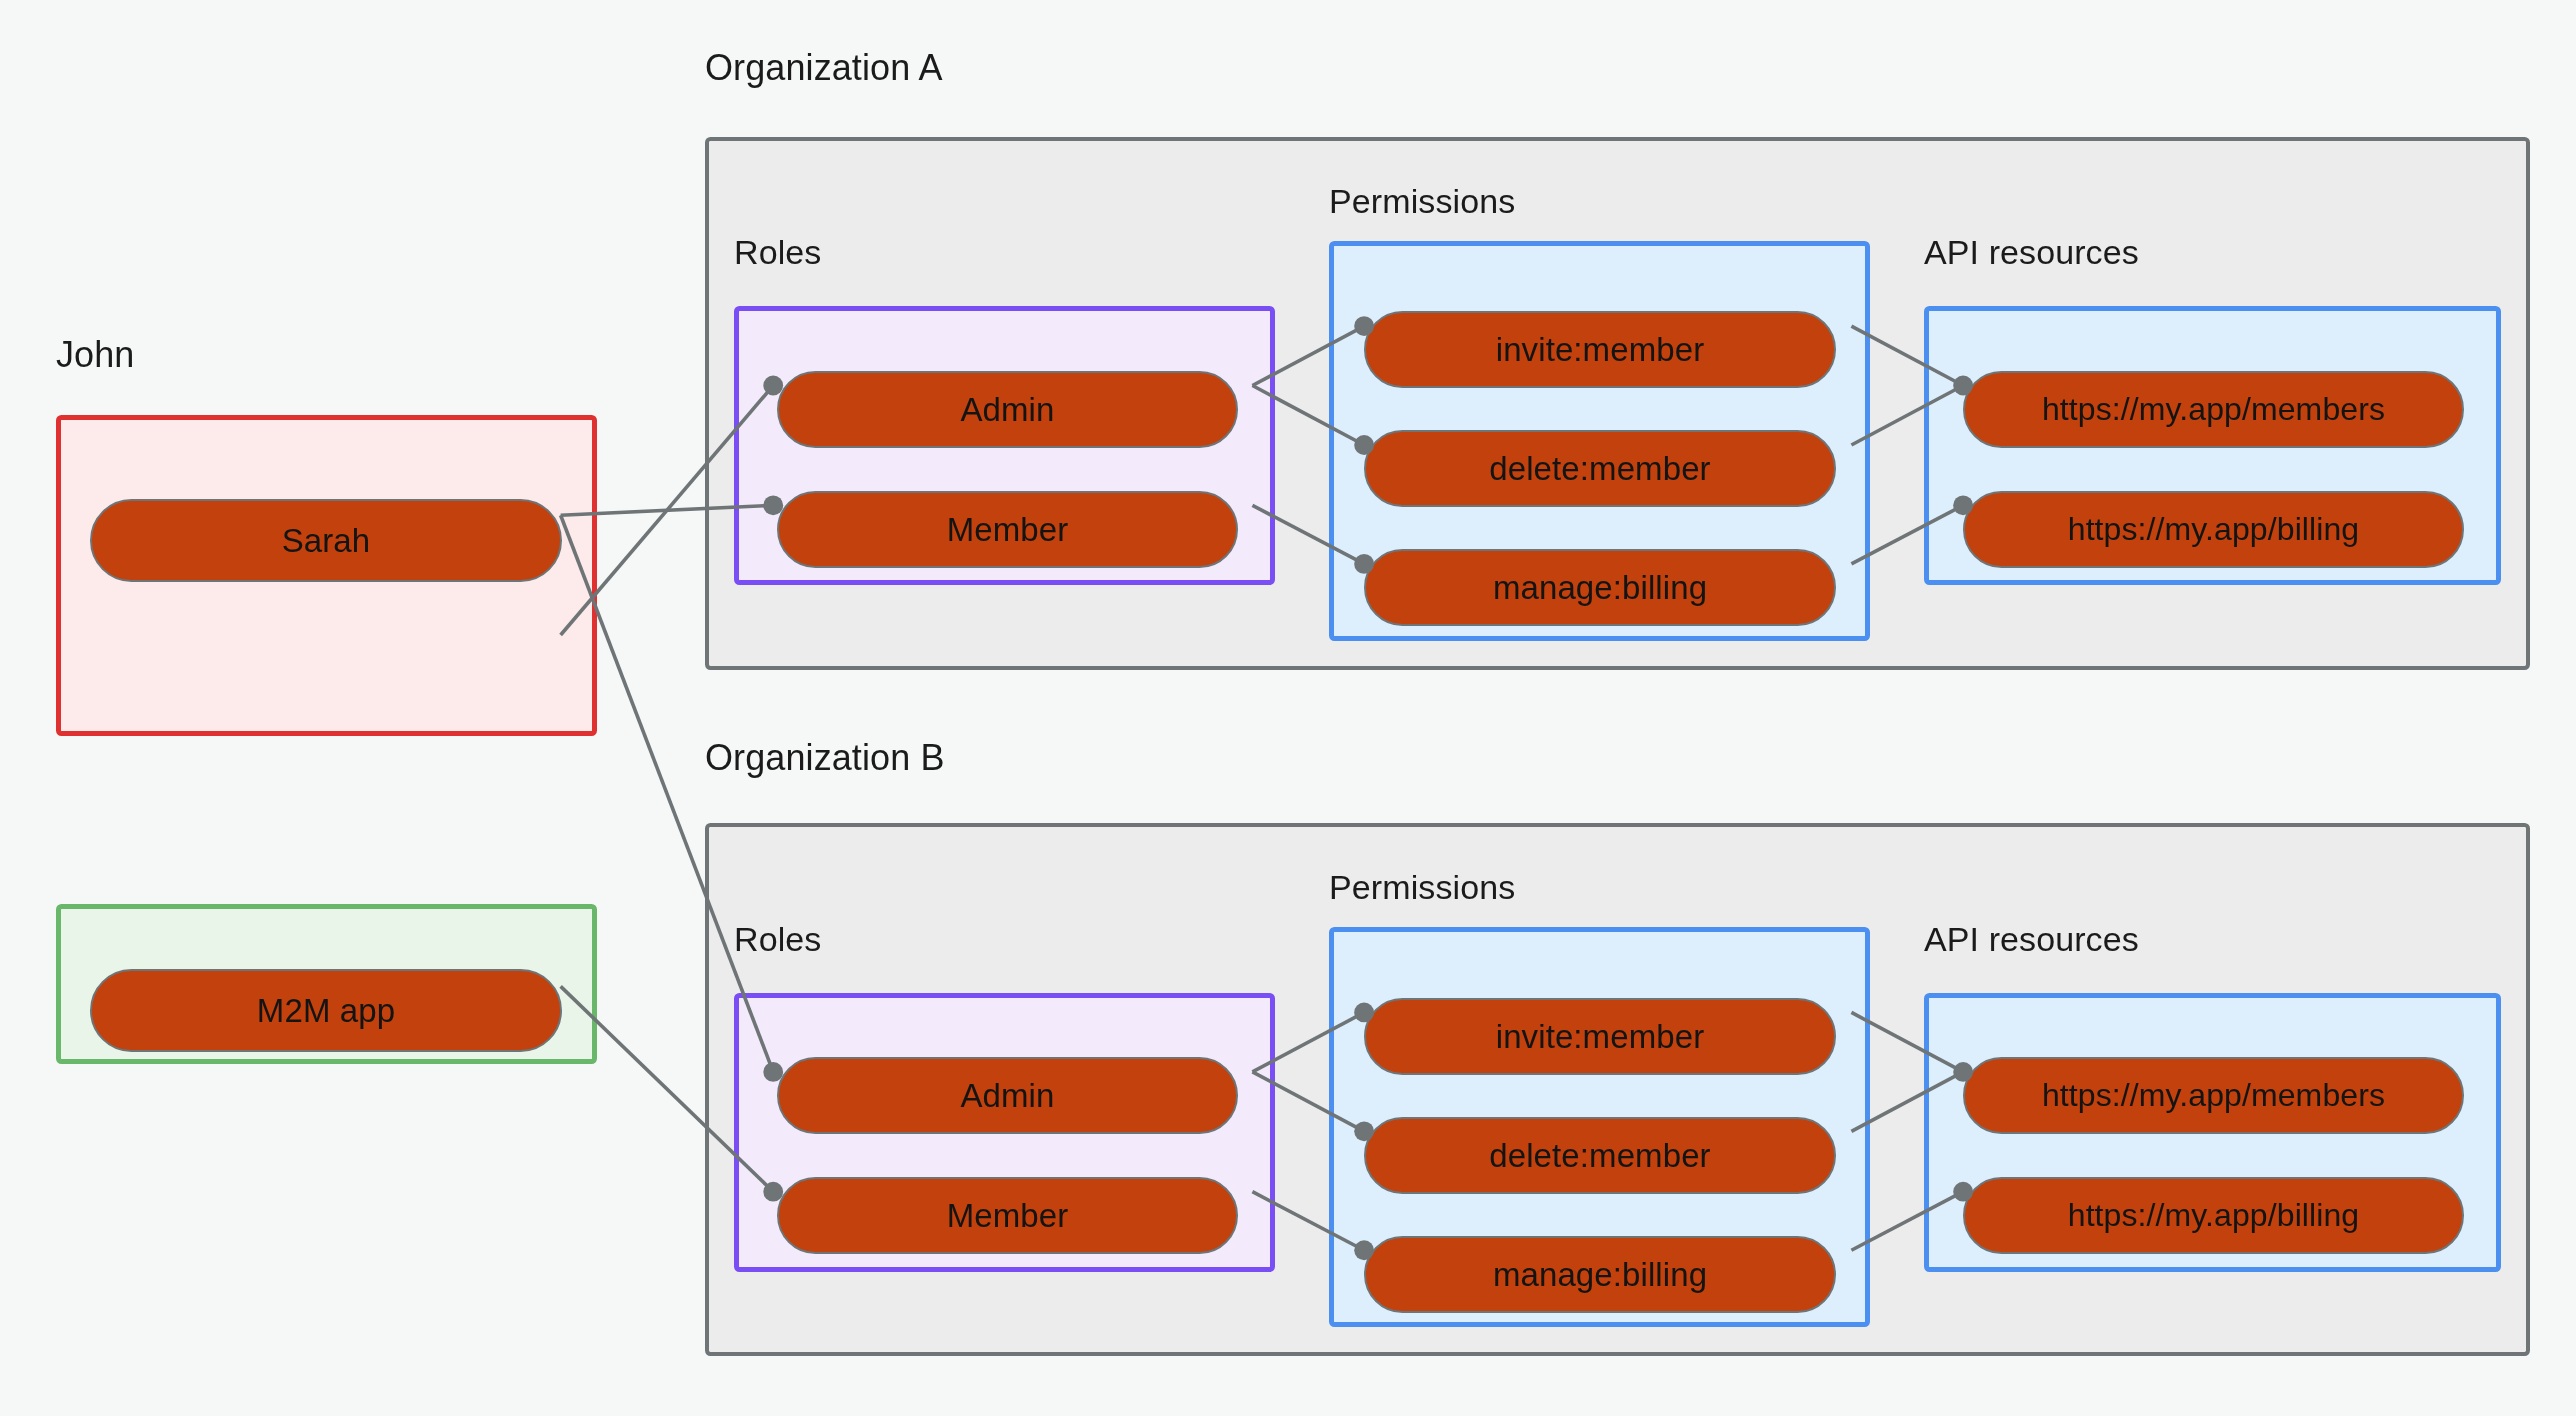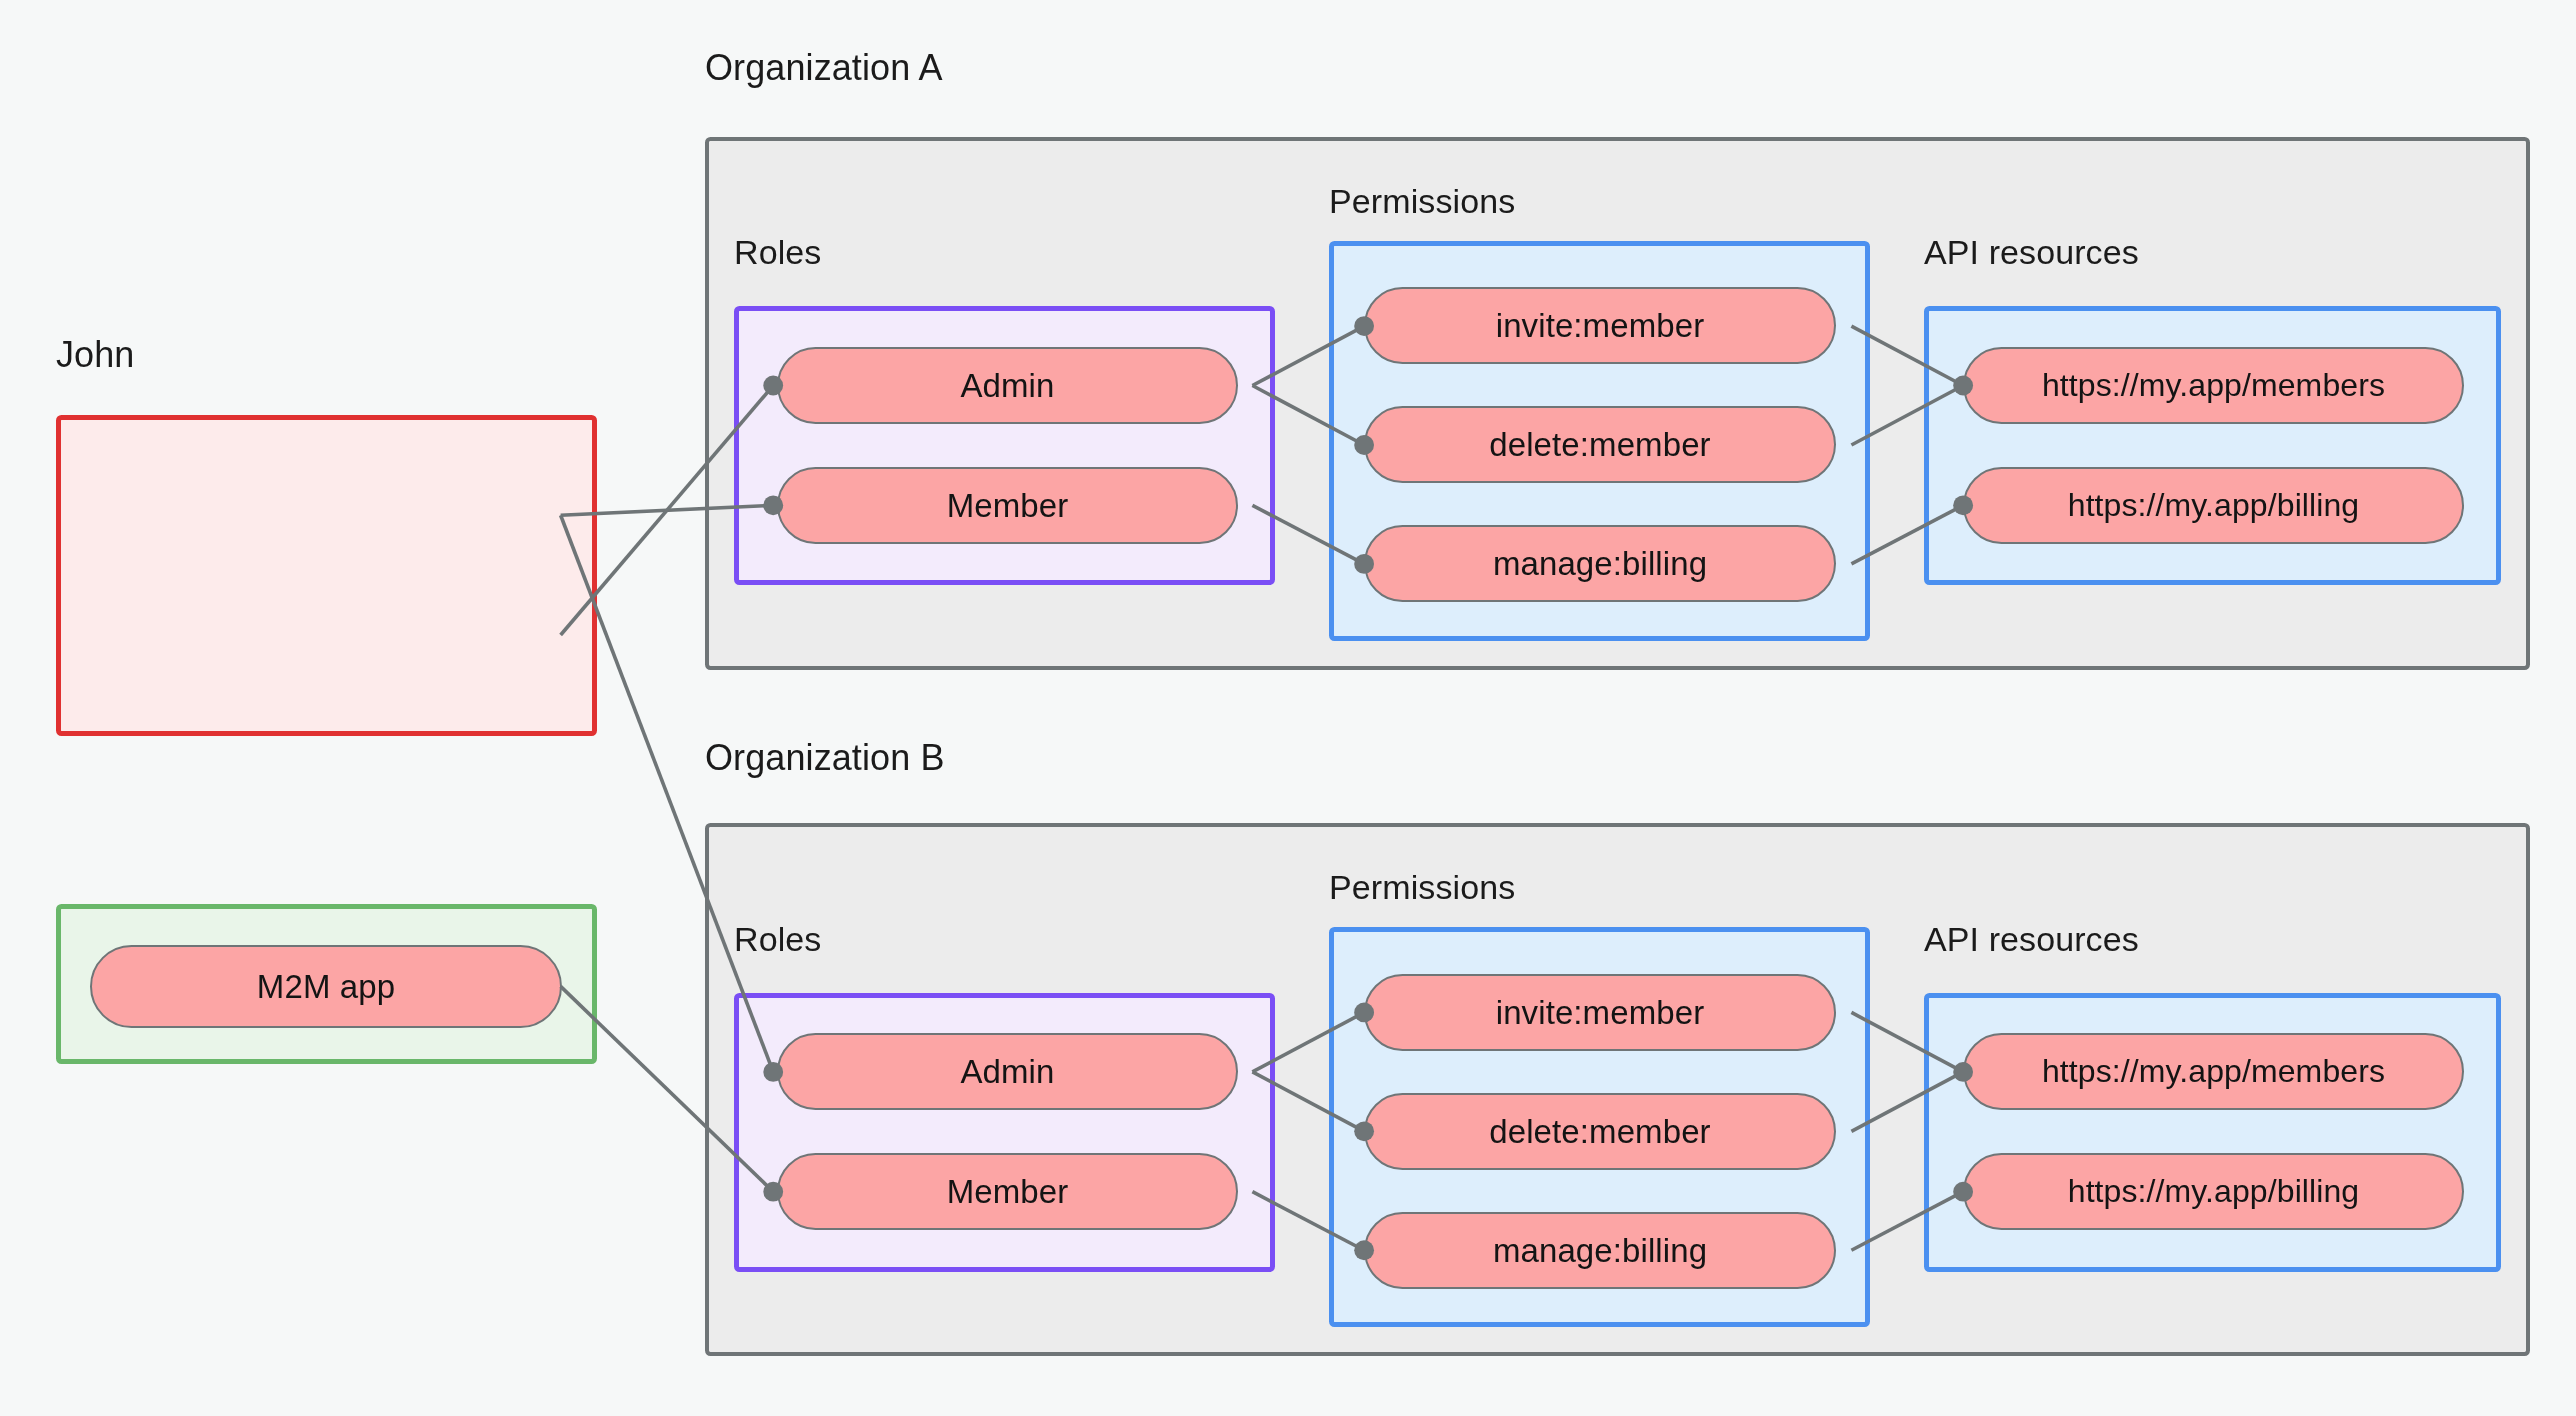--- a/index.html
+++ b/index.html
@@ -71,31 +71,32 @@
   }
   .frame.apires {
     background: #ddeefc;
     border: 5.4px solid #4b90f0;
   }
 
   
   .pill {
     position: absolute;
     box-sizing: border-box;
-    background: #fca5a5;
+    background: #c2410c;
     border: 2.7px solid #6f7577;
     border-radius: 900px;
     display: flex;
     align-items: center;
     justify-content: center;
     font-size: 33px;
     color: #141414;
     white-space: nowrap;
     z-index: 4;
     letter-spacing: 0.1px;
+    margin-top: 24px;
   }
   .pill.small-text { font-size: 32px; }
 </style>
 </head>
 <body>
 
 <div id="canvas">
 
   <svg id="wires" viewBox="0 0 2859 1572">
     <g stroke="#6f7577" stroke-width="4" fill="none">
@@ -142,20 +143,21 @@
       <circle cx="1514" cy="1388" r="11"></circle>
       <circle cx="2179" cy="1190" r="11"></circle>
       <circle cx="2179" cy="1323" r="11"></circle>
     </g>
   </svg>
 
   <div class="grp-label" style="left:56px; top:334px;">John</div>
 
   <div class="frame users" style="left:56px; top:415px; width:541px; height:321px;"></div>
 
+  <div class="pill" style="left:90px; top:475px; width:472px; height:83px;">Sarah</div>
 
 
 
   <div class="frame m2m" style="left:56px; top:904px; width:541px; height:160px;"></div>
 
   <div class="pill" style="left:90px; top:945px; width:472px; height:83px;text-align:right;">M2M app</div>
 
   <div class="grp-label" style="left:705px; top:47px;">Organization A</div>
 
   <div class="frame org" style="left:705px; top:137px; width:1825px; height:533px;"></div>

